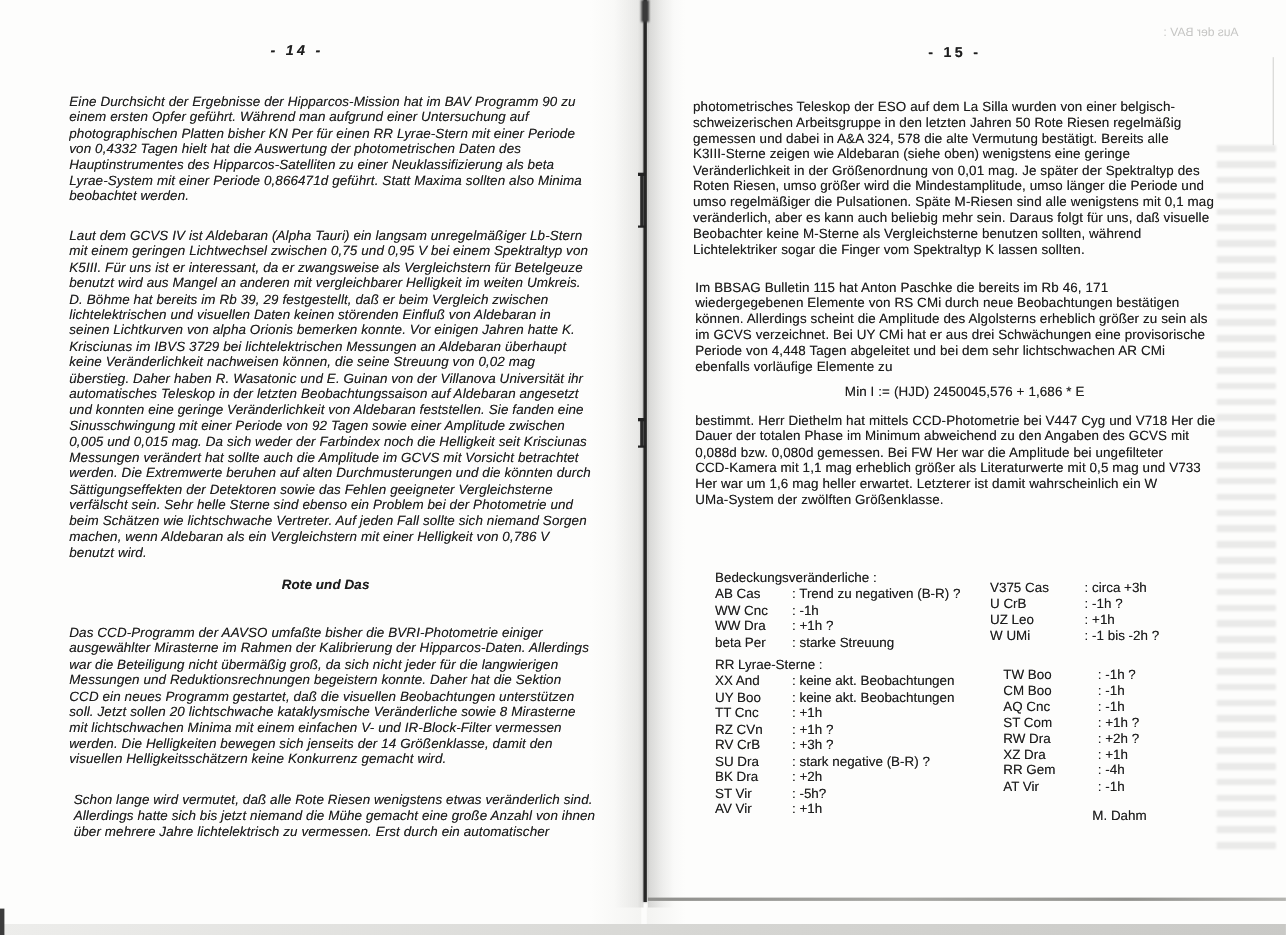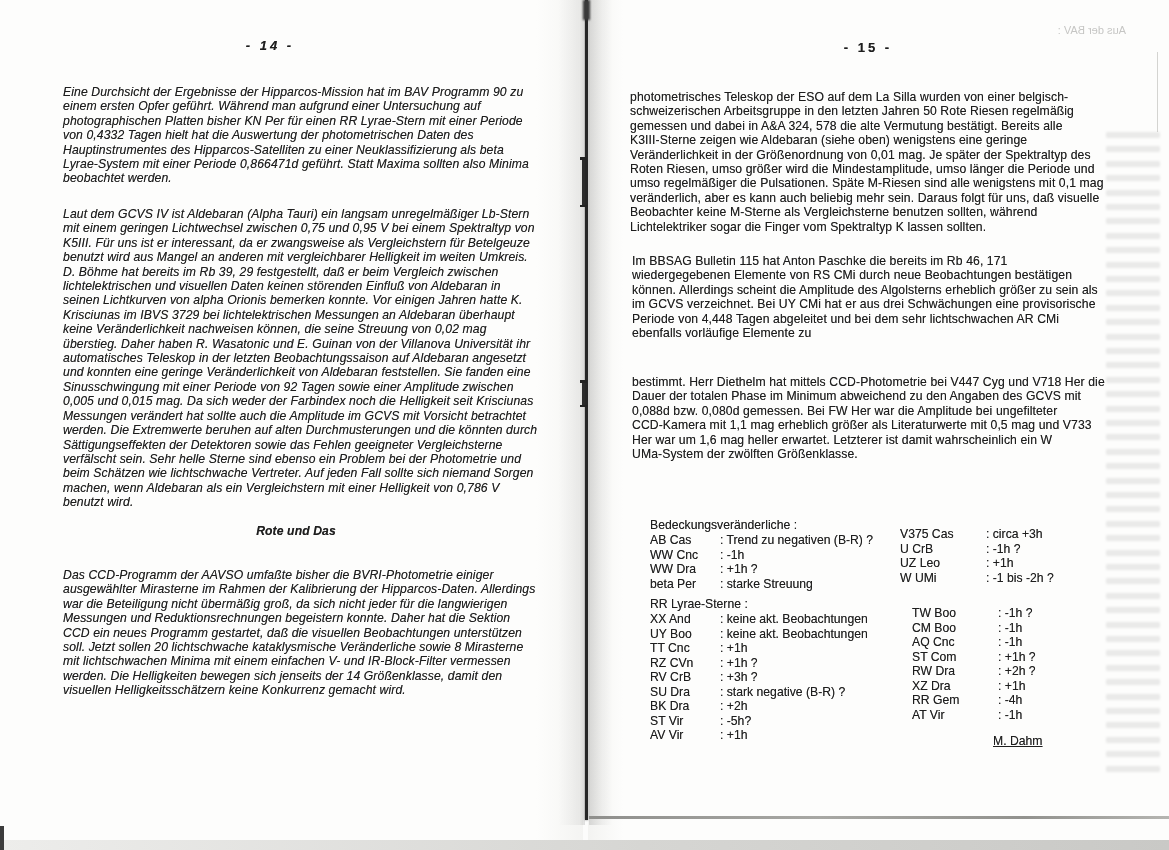--- a/index.html
+++ b/index.html
@@ -115,20 +115,23 @@
     <div class="txt" style="left:63px;top:556px;width:528px;">Das CCD-Programm der AAVSO umfaßte bisher die BVRI-Photometrie einiger
 ausgewählter Mirasterne im Rahmen der Kalibrierung der Hipparcos-Daten. Allerdings
 war die Beteiligung nicht übermäßig groß, da sich nicht jeder für die langwierigen
 Messungen und Reduktionsrechnungen begeistern konnte. Daher hat die Sektion
 CCD ein neues Programm gestartet, daß die visuellen Beobachtungen unterstützen
 soll. Jetzt sollen 20 lichtschwache kataklysmische Veränderliche sowie 8 Mirasterne
 mit lichtschwachen Minima mit einem einfachen V- und IR-Block-Filter vermessen
 werden. Die Helligkeiten bewegen sich jenseits der 14 Größenklasse, damit den
 visuellen Helligkeitsschätzern keine Konkurrenz gemacht wird.</div>
 
+    <div class="txt" style="left:67px;top:708px;width:528px;">Schon lange wird vermutet, daß alle Rote Riesen wenigstens etwas veränderlich sind.
+Allerdings hatte sich bis jetzt niemand die Mühe gemacht eine große Anzahl von ihnen
+über mehrere Jahre lichtelektrisch zu vermessen. Erst durch ein automatischer</div>
   </div>
 
   <div class="page page-right">
     <div class="page-num" style="left:232px;top:40px;width:96px;">- 15 -</div>
 
     <div class="txt" style="left:42px;top:78px;width:520px;">photometrisches Teleskop der ESO auf dem La Silla wurden von einer belgisch-
 schweizerischen Arbeitsgruppe in den letzten Jahren 50 Rote Riesen regelmäßig
 gemessen und dabei in A&amp;A 324, 578 die alte Vermutung bestätigt. Bereits alle
 K3III-Sterne zeigen wie Aldebaran (siehe oben) wenigstens eine geringe
 Veränderlichkeit in der Größenordnung von 0,01 mag. Je später der Spektraltyp des
@@ -138,20 +141,21 @@
 Beobachter keine M-Sterne als Vergleichsterne benutzen sollten, während
 Lichtelektriker sogar die Finger vom Spektraltyp K lassen sollten.</div>
 
     <div class="txt" style="left:44px;top:242px;width:520px;">Im BBSAG Bulletin 115 hat Anton Paschke die bereits im Rb 46, 171
 wiedergegebenen Elemente von RS CMi durch neue Beobachtungen bestätigen
 können. Allerdings scheint die Amplitude des Algolsterns erheblich größer zu sein als
 im GCVS verzeichnet. Bei UY CMi hat er aus drei Schwächungen eine provisorische
 Periode von 4,448 Tagen abgeleitet und bei dem sehr lichtschwachen AR CMi
 ebenfalls vorläufige Elemente zu</div>
 
+    <div class="txt formula" style="left:40px;top:337px;width:498px;">Min I := (HJD) 2450045,576 + 1,686 * E</div>
 
     <div class="txt" style="left:44px;top:363px;width:520px;">bestimmt. Herr Diethelm hat mittels CCD-Photometrie bei V447 Cyg und V718 Her die
 Dauer der totalen Phase im Minimum abweichend zu den Angaben des GCVS mit
 0,088d bzw. 0,080d gemessen. Bei FW Her war die Amplitude bei ungefilteter
 CCD-Kamera mit 1,1 mag erheblich größer als Literaturwerte mit 0,5 mag und V733
 Her war um 1,6 mag heller erwartet. Letzterer ist damit wahrscheinlich ein W
 UMa-System der zwölften Größenklasse.</div>
 
 
     <div class="tbl-title" style="left:62px;top:518px;">Bedeckungsveränderliche :</div>
@@ -288,21 +292,21 @@
           <span class="star">RR Gem</span>
           <span class="val">: -4h</span>
         </div>
 
         <div class="row">
           <span class="star">AT Vir</span>
           <span class="val">: -1h</span>
         </div>
       </div>
 
-    <div class="signature" style="left:405px;top:734px;text-decoration:underline;">M. Dahm</div>
+    <div class="signature" style="left:405px;top:734px;">M. Dahm</div>
   </div>
 
   <div class="gutter-shadow-l"></div>
   <div class="gutter-shadow-r"></div>
   <div class="binding-line"></div>
   <div class="binding-top-blob"></div>
   <div class="staple staple-top"></div>
   <div class="staple staple-bottom"></div>
 
   <div class="right-page-bottom-edge"></div>

